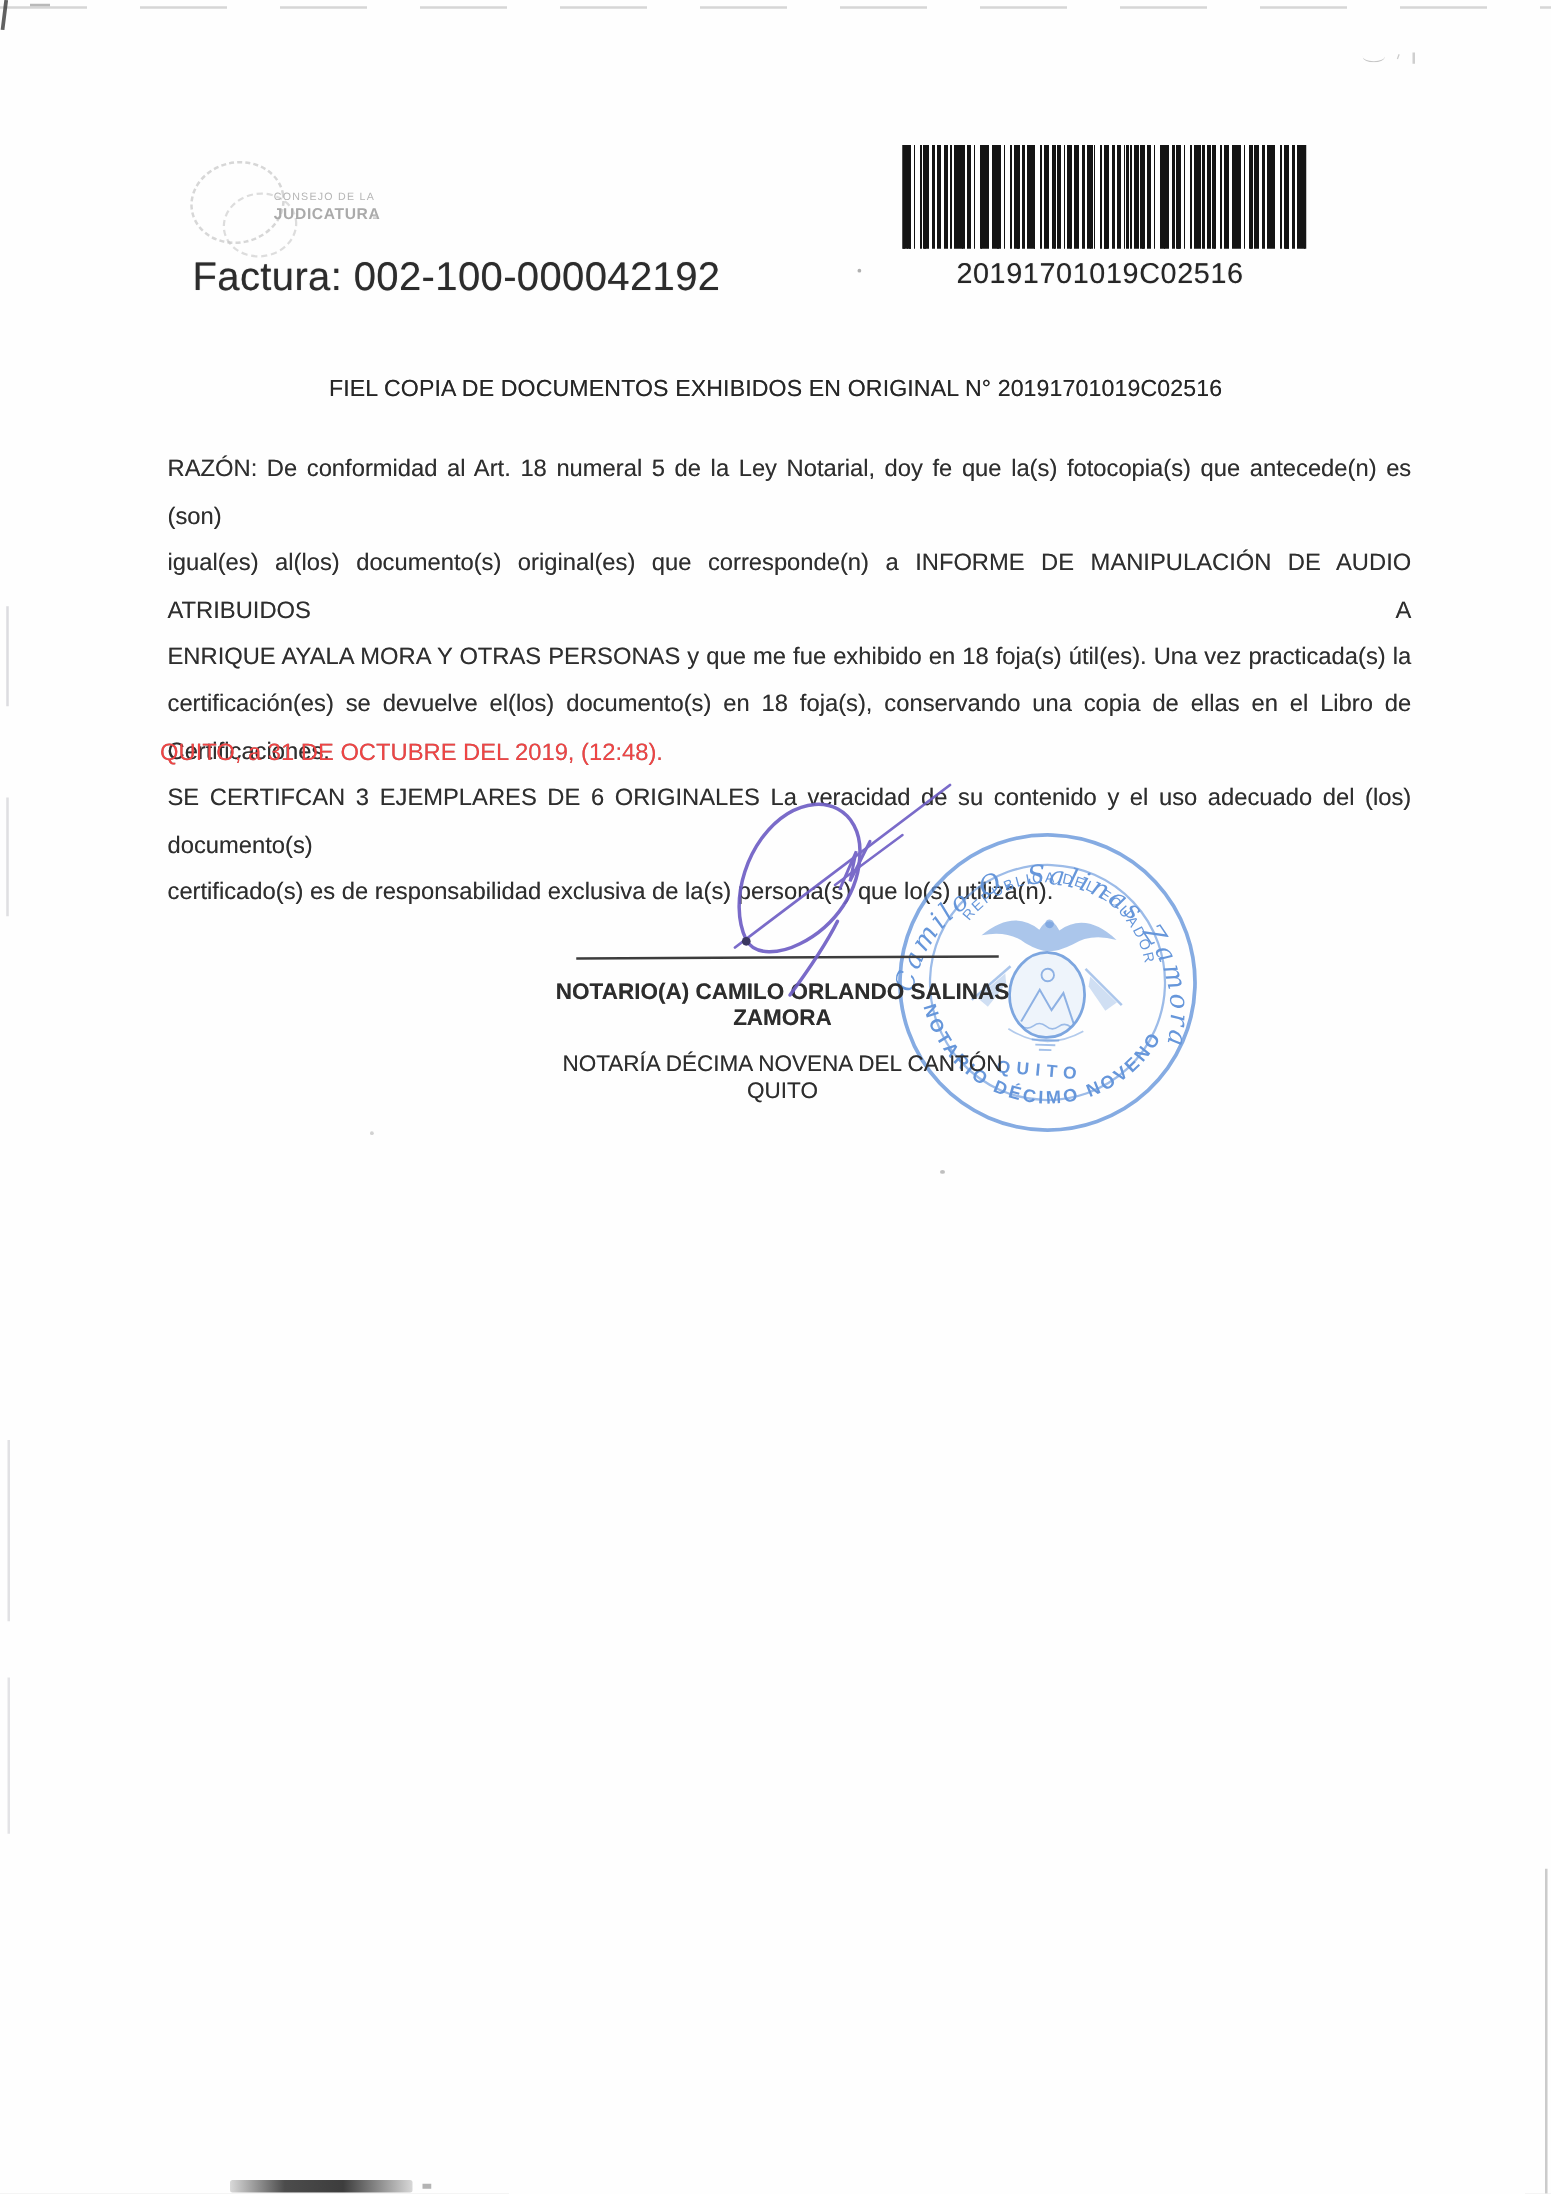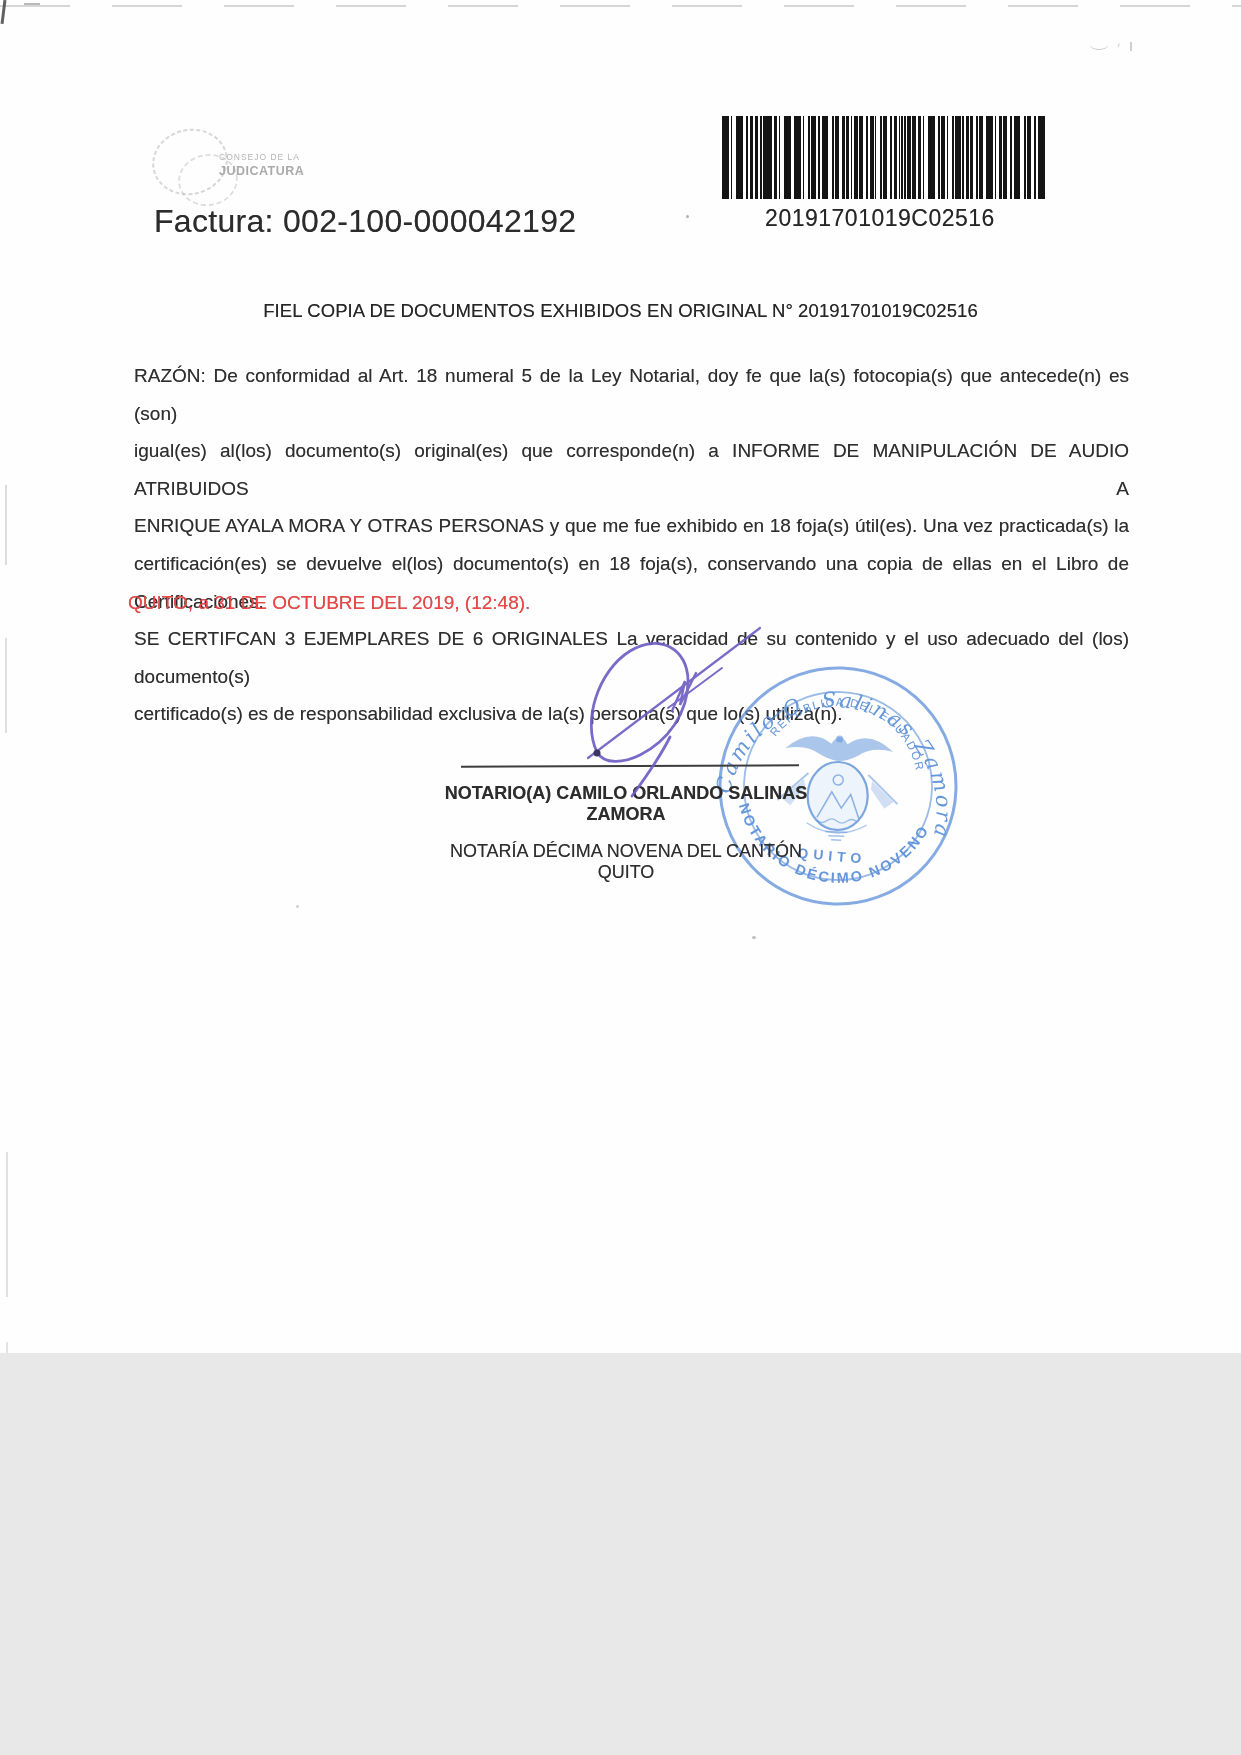--- a/index.html
+++ b/index.html
@@ -1,17 +1,17 @@
 <!DOCTYPE html>
 <html><head>
 <meta charset="utf-8">
 <style>
   html,body{margin:0;padding:0;background:#e8e8e8;}
   .page{
-    position:relative;width:1241px;height:1353px;background:#fefefe;
+    position:relative;width:1241px;height:1755px;background:#fefefe;
     margin:0 auto;overflow:hidden;
     font-family:"Liberation Sans",sans-serif;color:#2e2e2e;
   }
   .abs{position:absolute;}
   
   .factura{left:154px;top:203px;font-size:32px;letter-spacing:.3px;color:#2c2c2c;
     text-shadow:0 0 .6px rgba(40,40,40,.55);}
   .barcode{left:722px;top:116px;width:323px;height:83px;background:#fff;
     background-image:
       linear-gradient(90deg,#141414 0 4px,transparent 4px calc(100% - 4px),#141414 calc(100% - 4px) 100%),

